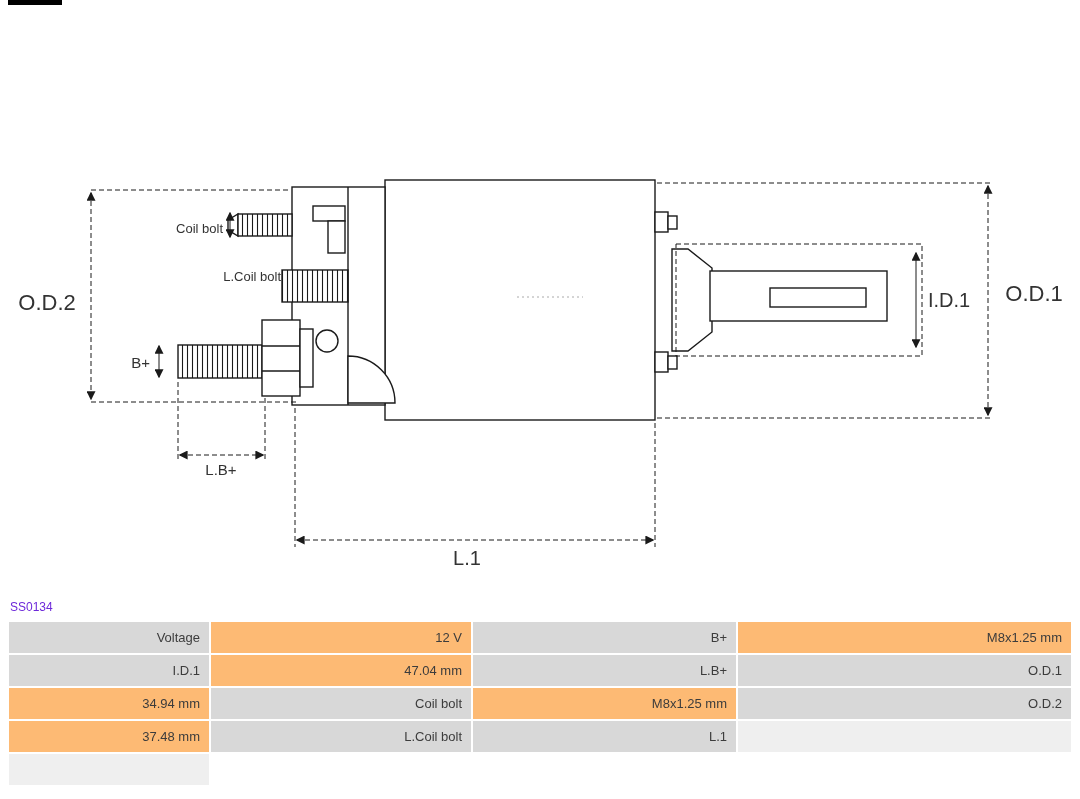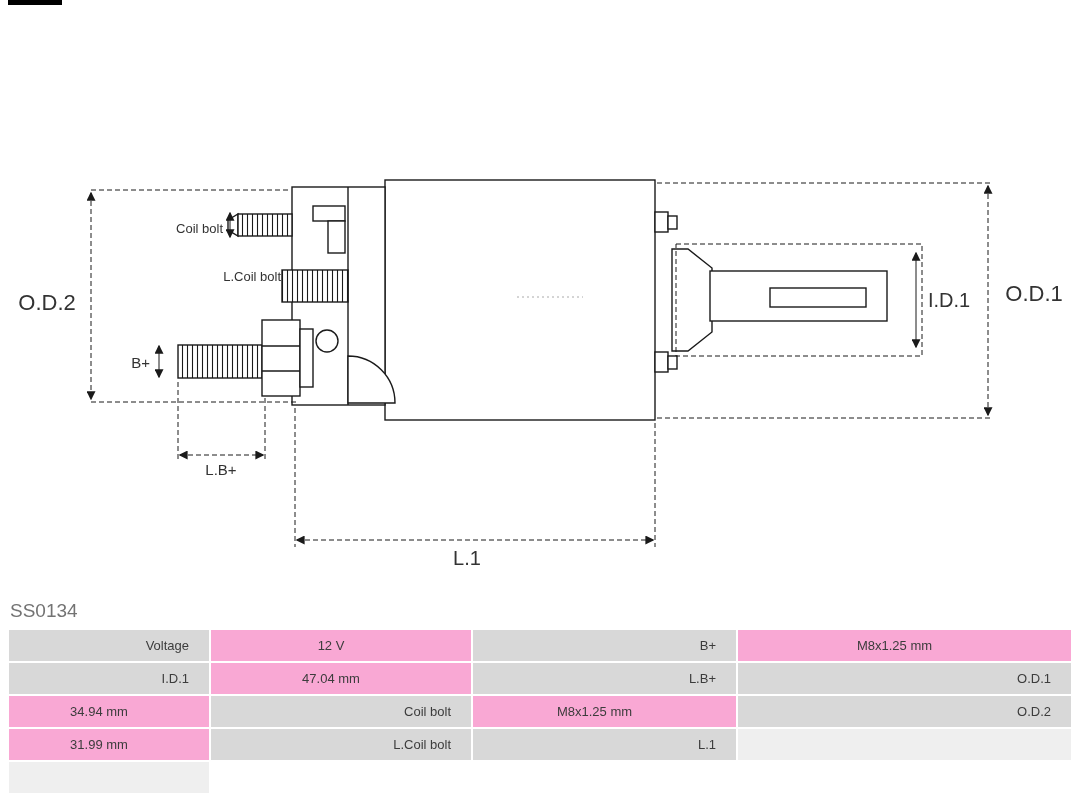--- a/index.html
+++ b/index.html
@@ -6,38 +6,38 @@
   html,body { background:#ffffff; }
   body {
     width:1080px; height:799px;
     font-family:"Liberation Sans", sans-serif;
     position:relative; overflow:hidden;
   }
   .top-mark { position:absolute; left:8px; top:0; width:54px; height:5px; background:#000; }
   .diagram { display:block; }
   .part-number {
     margin:4px 0 8px 10px;
-    font-size:19px;
-    color:#737373;
+    font-size:12px;
+    color:#6d28d9;
   }
   .spec-table {
     margin:0 9px;
     display:grid;
     grid-template-columns:200px 260px 263px 1fr;
     gap:2px;
     background:#ffffff;
   }
   .cell {
     height:31px; line-height:31px;
-    text-align:right; padding-right:20px;
+    text-align:right; padding-right:9px;
     font-size:13px; color:#3c3c3c;
     overflow:hidden; white-space:nowrap;
   }
   .cell.label { background:#d8d8d8; }
-  .cell.value { background:#f9a8d4;text-align:center; }
+  .cell.value { background:#fdba74; }
   .cell.empty { background:#efefef; }
   svg text { font-family:"Liberation Sans", sans-serif; fill:#333333; }
 </style>
 </head>
 <body>
 
 <div class="top-mark"></div>
 
 <svg class="diagram" width="1080" height="596" viewBox="0 0 1080 596">
   <defs>
@@ -126,19 +126,19 @@
   <div class="cell label">I.D.1</div>
   <div class="cell value">47.04 mm</div>
   <div class="cell label">L.B+</div>
 
   <div class="cell label">O.D.1</div>
   <div class="cell value">34.94 mm</div>
   <div class="cell label">Coil bolt</div>
   <div class="cell value">M8x1.25 mm</div>
 
   <div class="cell label">O.D.2</div>
-  <div class="cell value">31.99 mm</div>
+  <div class="cell value">37.48 mm</div>
   <div class="cell label">L.Coil bolt</div>
 
   <div class="cell label">L.1</div>
   <div class="cell empty"></div>
   <div class="cell empty"></div>
 </div>
 
 </body></html>

